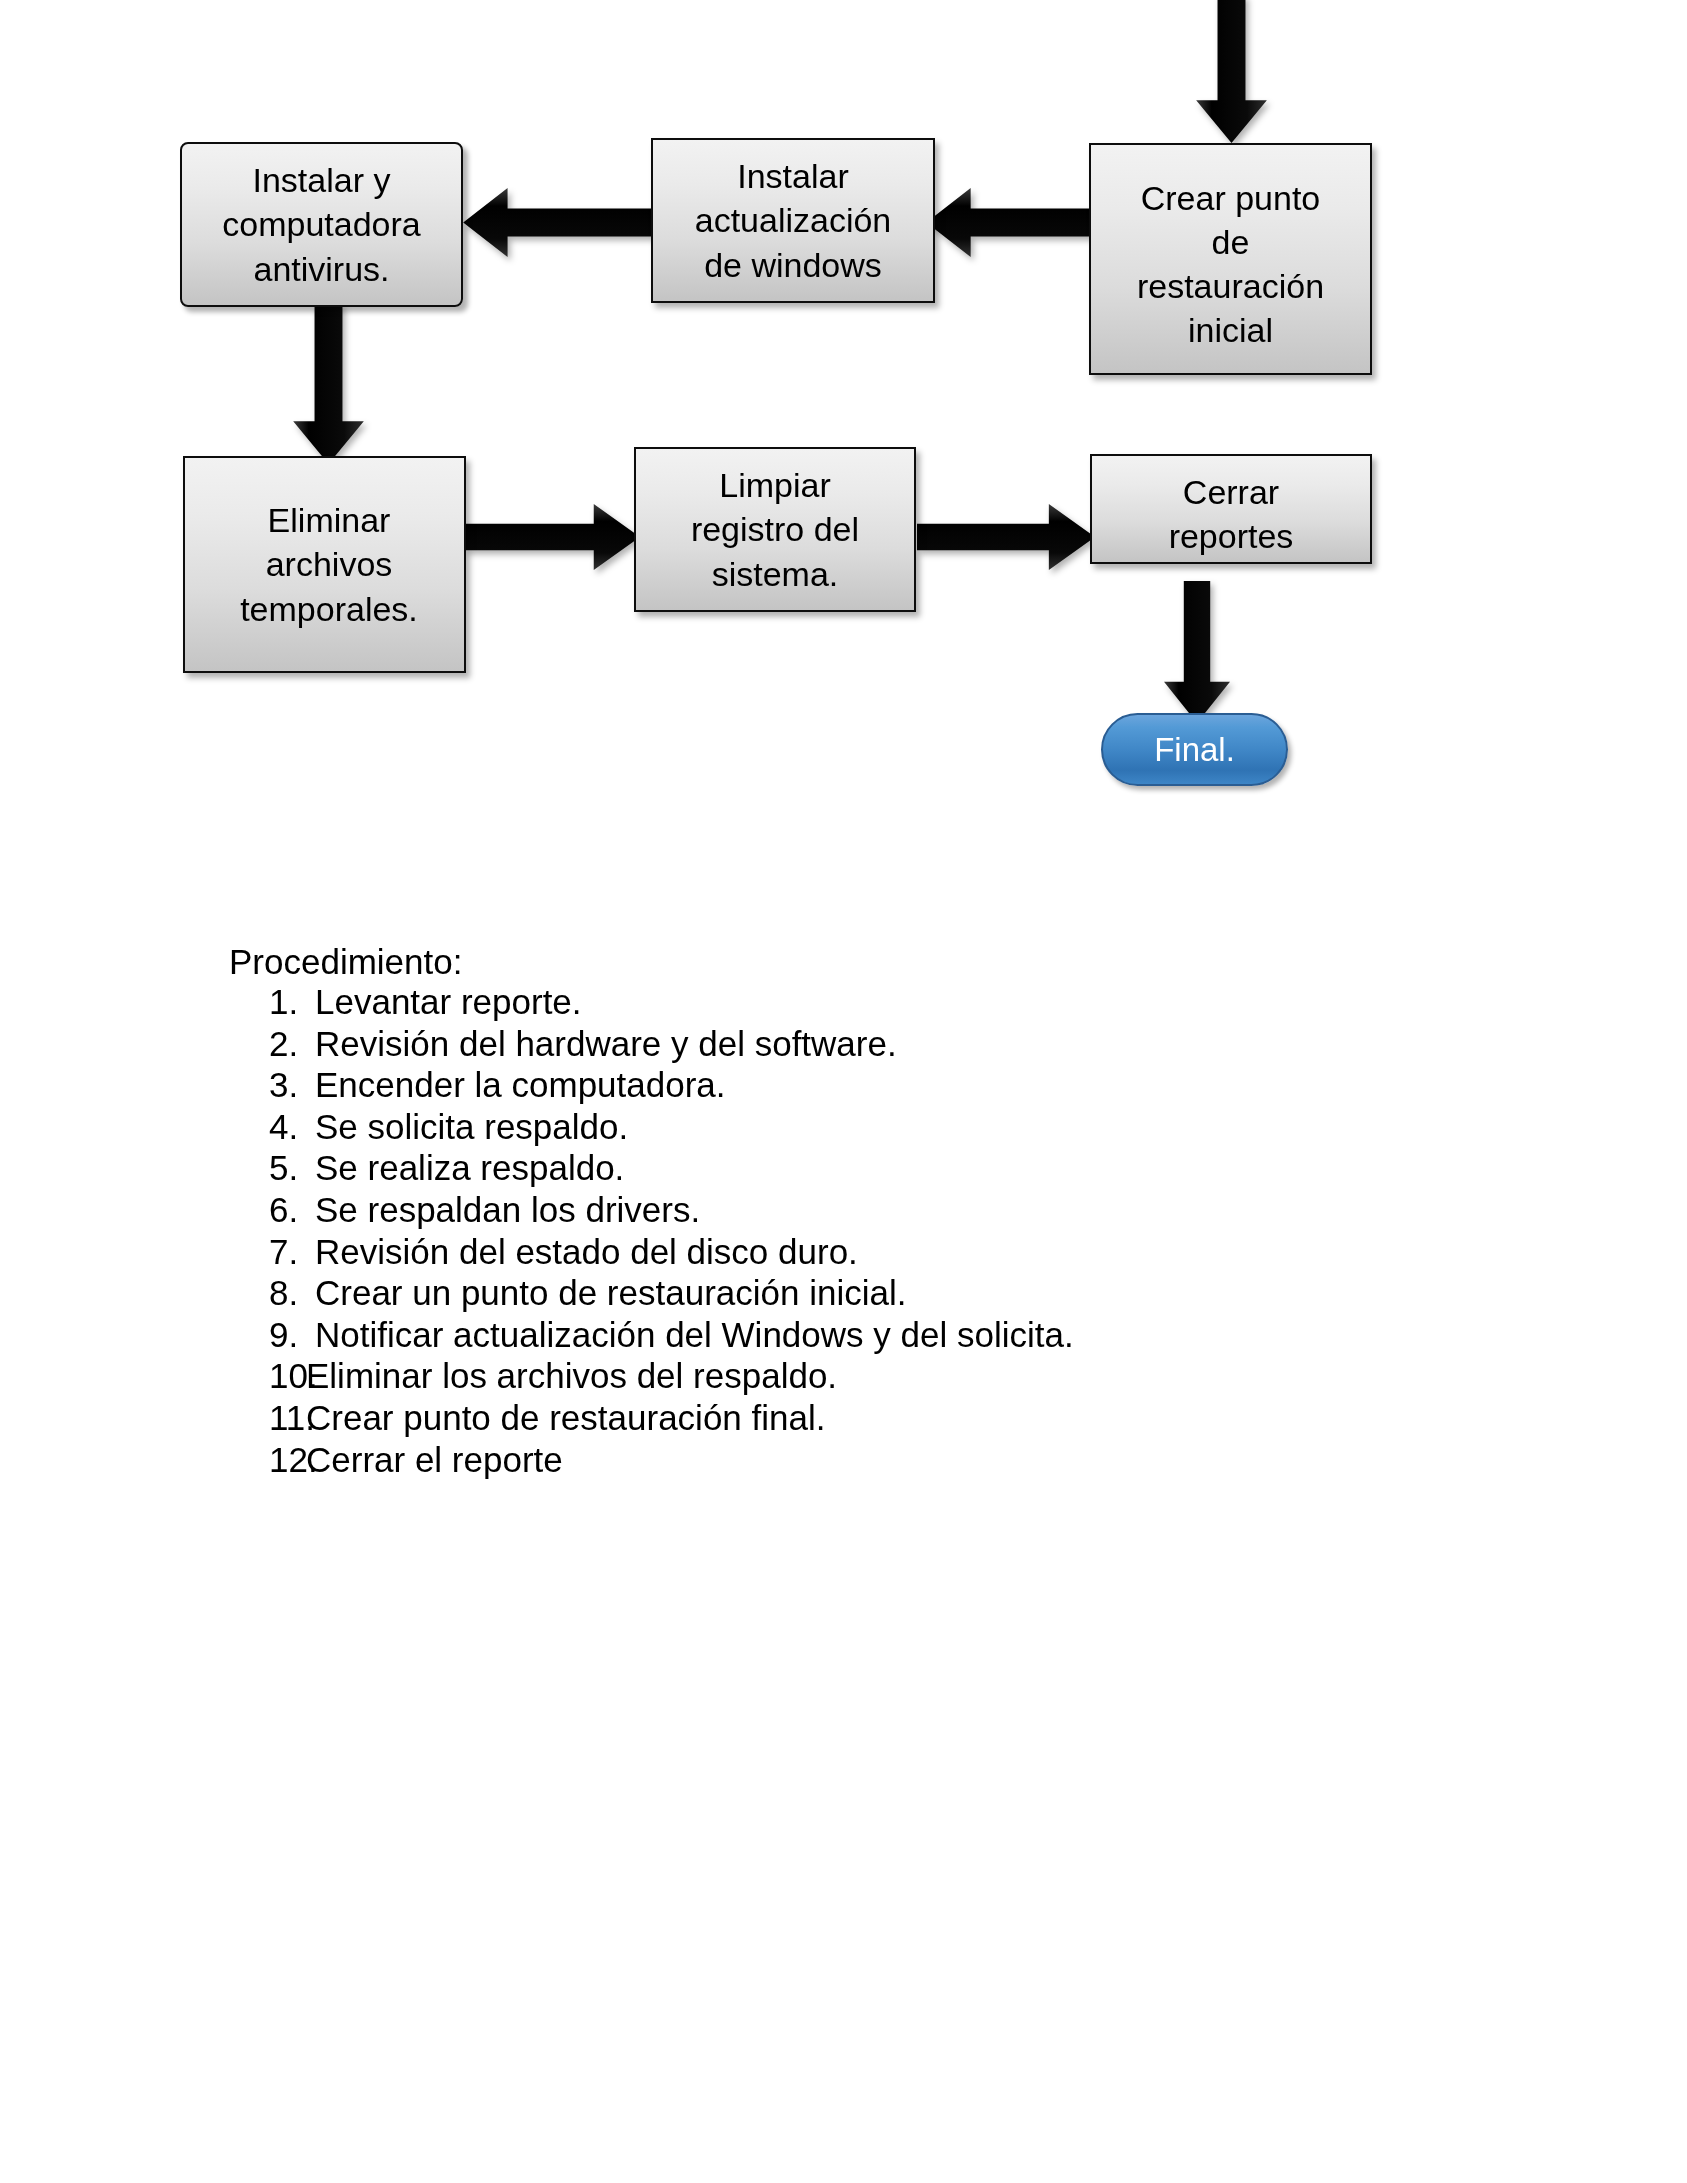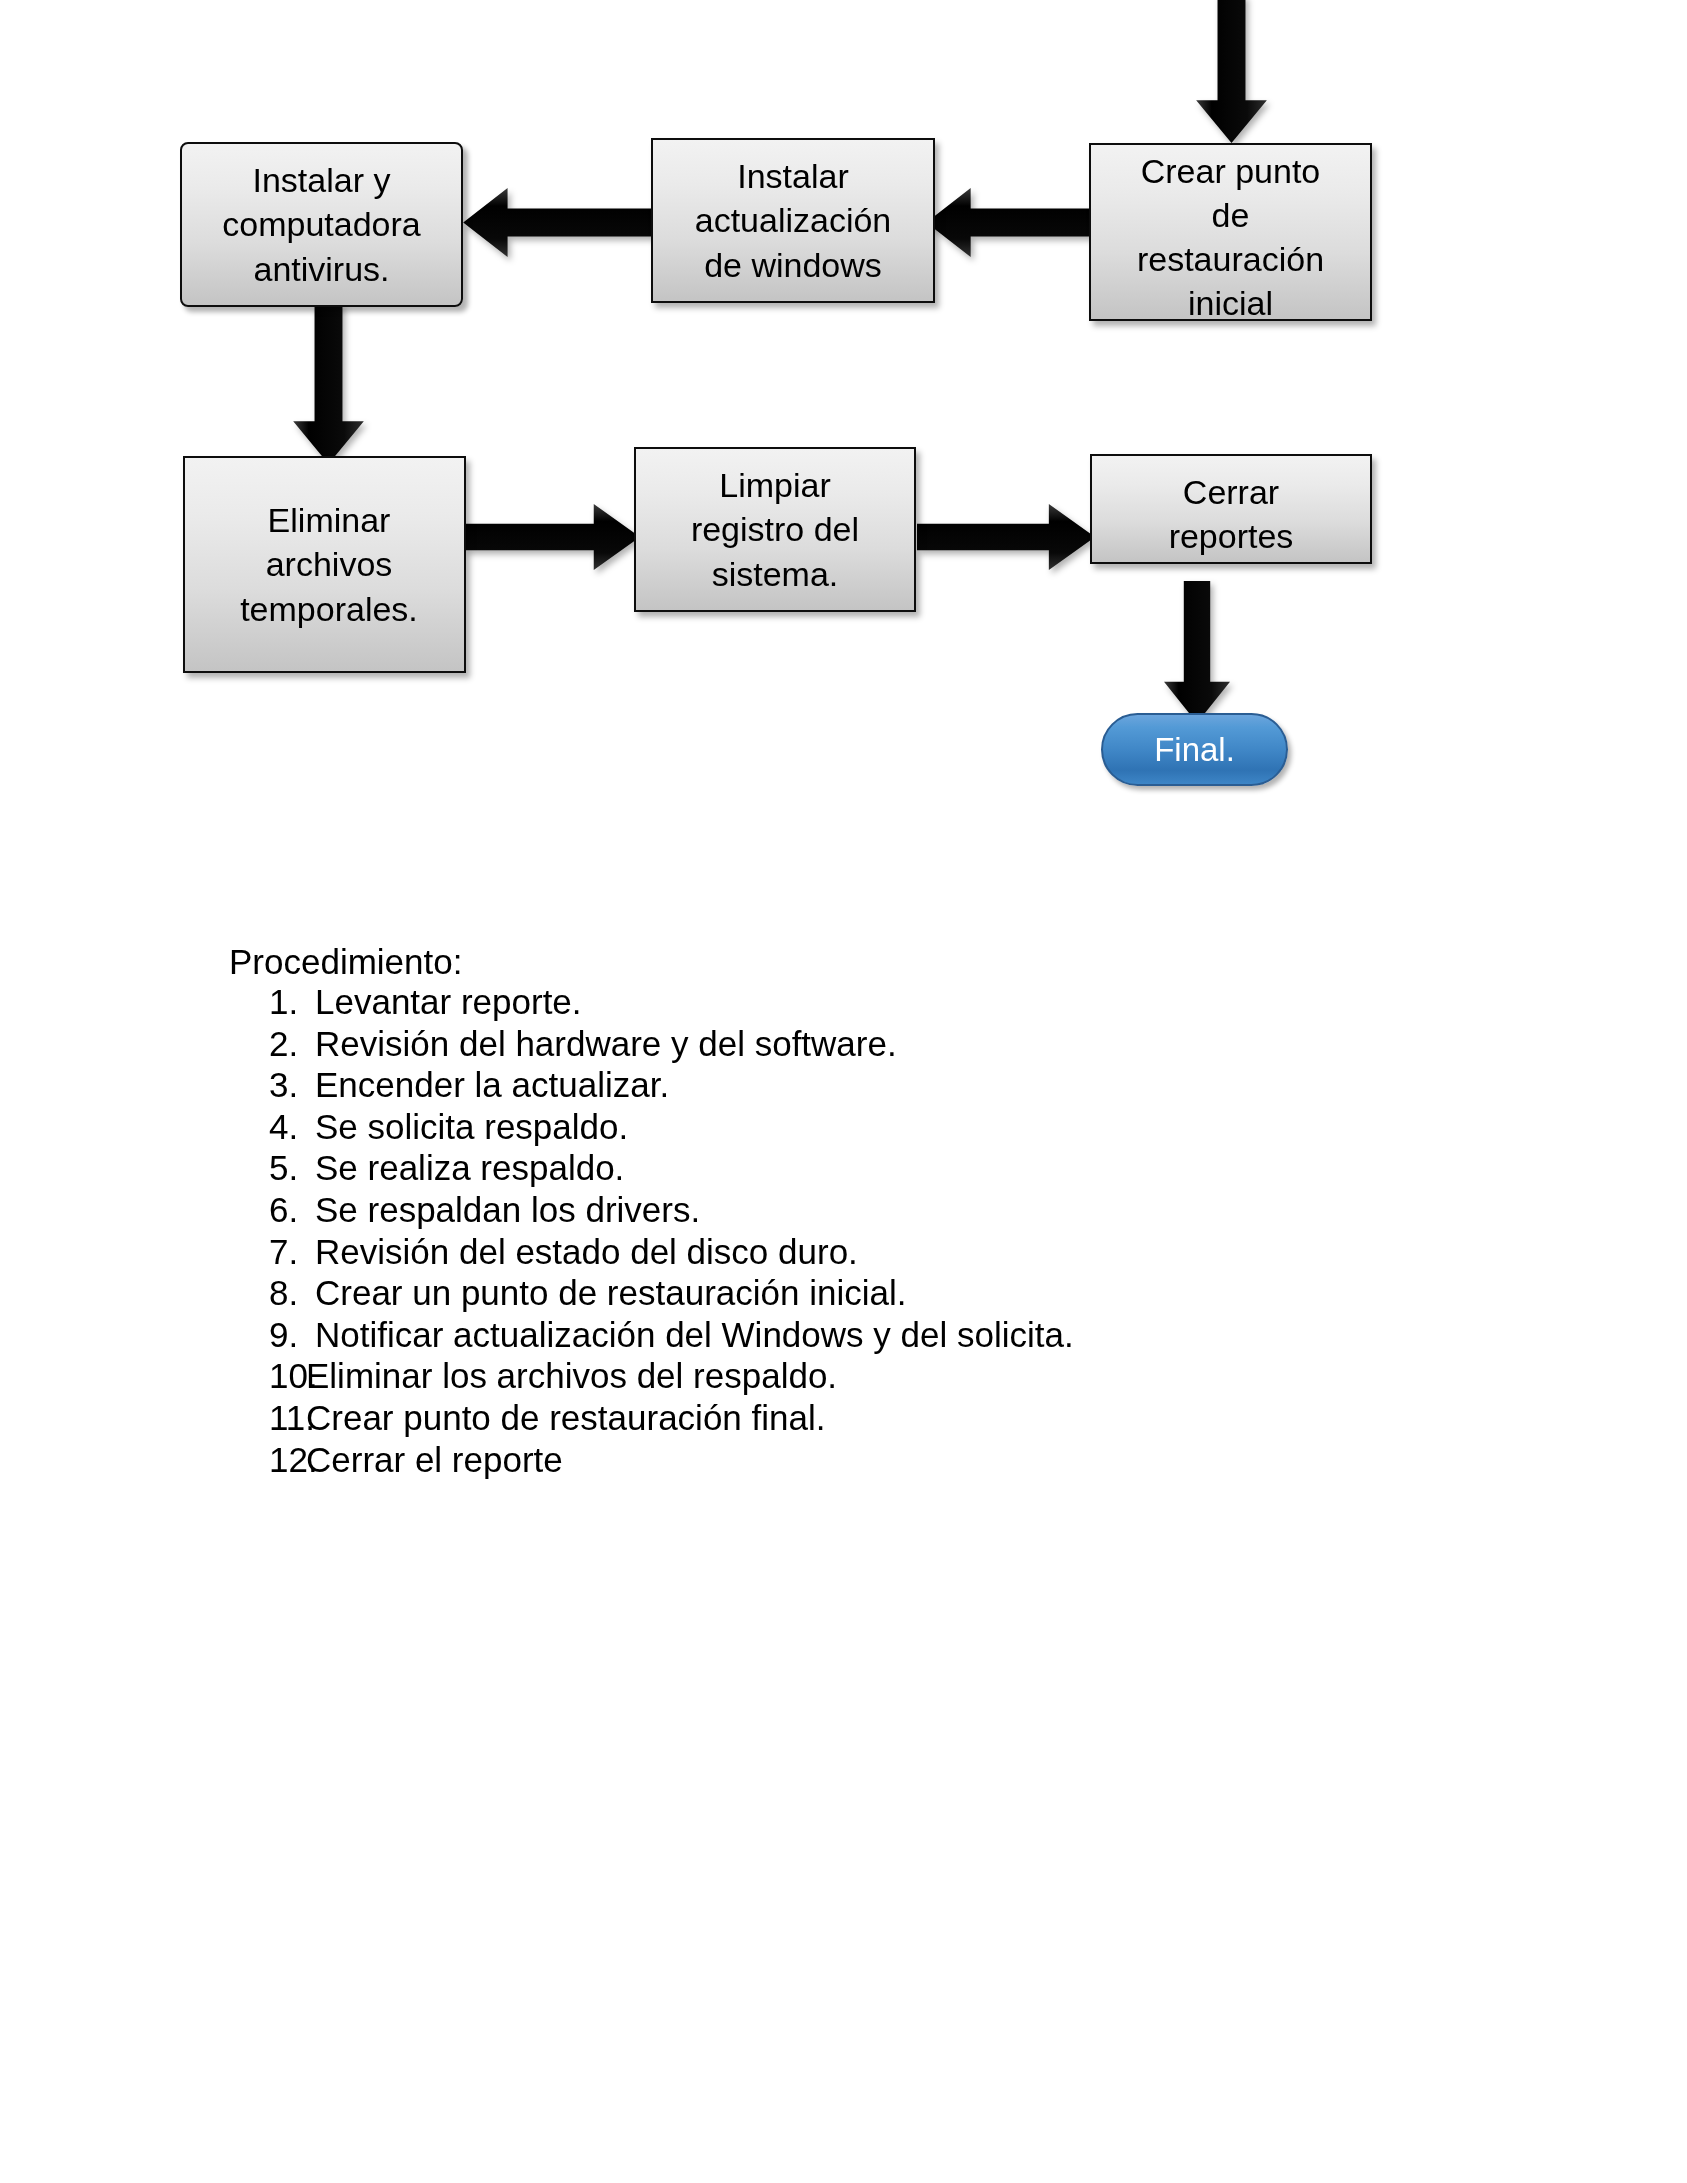--- a/index.html
+++ b/index.html
@@ -135,21 +135,21 @@
           <stop offset="0%" stop-color="#3a3a3a"></stop>
           <stop offset="22%" stop-color="#000000"></stop>
           <stop offset="72%" stop-color="#0a0a0a"></stop>
           <stop offset="100%" stop-color="#2e2e2e"></stop>
         </linearGradient>
       </defs>
       <polygon points="26,0 60,0 60,128 86,128 43,180 0,128 26,128" fill="url(#ga1)"></polygon>
     </svg>
   </div>
 
-  <div class="node clip" style="left:1089px; top:143px; width:283px; height:178px;">
+  <div class="node clip" style="left:1089px; top:143px; width:283px; height:232px;">
     <div class="lines">
       <span class="ln">Crear punto</span>
       <span class="ln">de</span>
       <span class="ln">restauración</span>
       <span class="ln">inicial</span>
     </div>
   </div>
 
   <div class="arrow" style="left:926px; top:188px; width:169px; height:69px;">
     <svg width="169" height="69" viewBox="0 0 205 84">
@@ -286,21 +286,21 @@
     <li>
       <span class="num">1.</span>
       <span class="txt">Levantar reporte.</span>
     </li>
     <li>
       <span class="num">2.</span>
       <span class="txt">Revisión del hardware y del software.</span>
     </li>
     <li>
       <span class="num">3.</span>
-      <span class="txt">Encender la actualizar.</span>
+      <span class="txt">Encender la computadora.</span>
     </li>
     <li>
       <span class="num">4.</span>
       <span class="txt">Se solicita respaldo.</span>
     </li>
     <li>
       <span class="num">5.</span>
       <span class="txt">Se realiza respaldo.</span>
     </li>
     <li>

